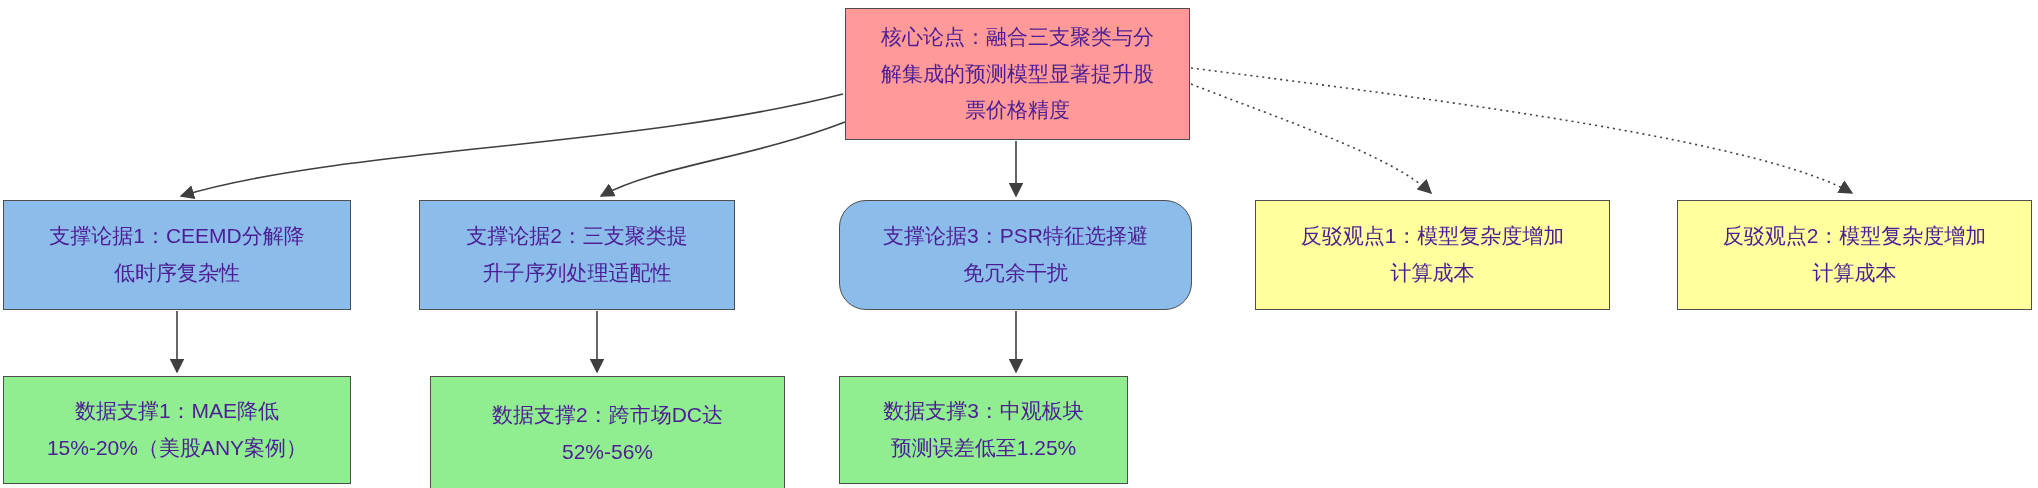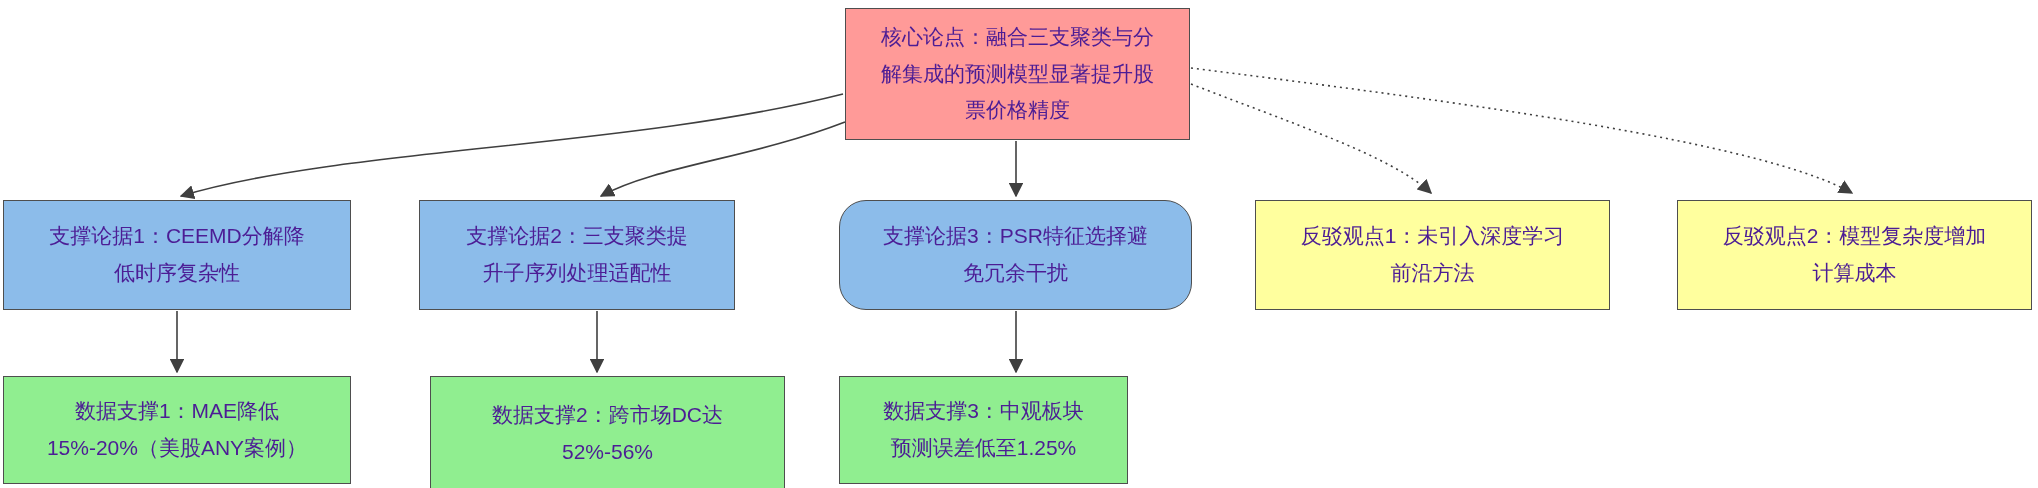--- a/index.html
+++ b/index.html
@@ -72,21 +72,21 @@
 
   <div class="node support" style="left:419px; top:200px; width:316px; height:110px;">
     <span>支撑论据2：三支聚类提升子序列处理适配性</span>
   </div>
 
   <div class="node support" style="left:839px; top:200px; width:353px; height:110px;border-radius:27px;">
     <span>支撑论据3：PSR特征选择避免冗余干扰</span>
   </div>
 
   <div class="node rebuttal" style="left:1255px; top:200px; width:355px; height:110px;">
-    <span>反驳观点1：未引入深度学习前沿方法</span>
+    <span>反驳观点1：模型复杂度增加计算成本</span>
   </div>
 
   <div class="node rebuttal" style="left:1677px; top:200px; width:355px; height:110px;">
     <span>反驳观点2：模型复杂度增加计算成本</span>
   </div>
 
   <div class="node dataNode" style="left:3px; top:376px; width:348px; height:108px;">
     <span>数据支撑1：MAE降低15%-20%（美股ANY案例）</span>
   </div>
 

